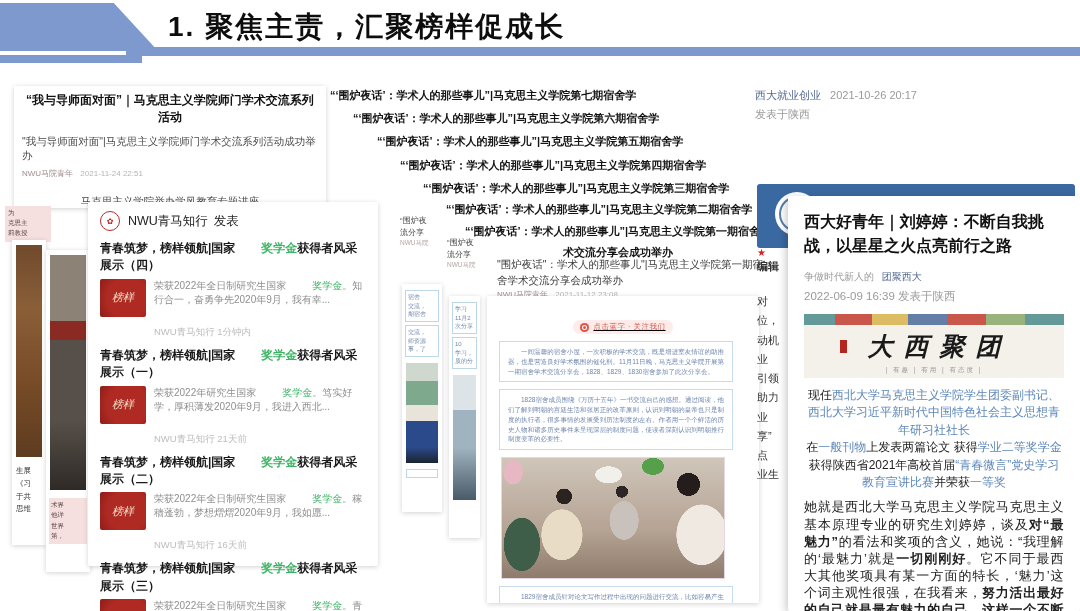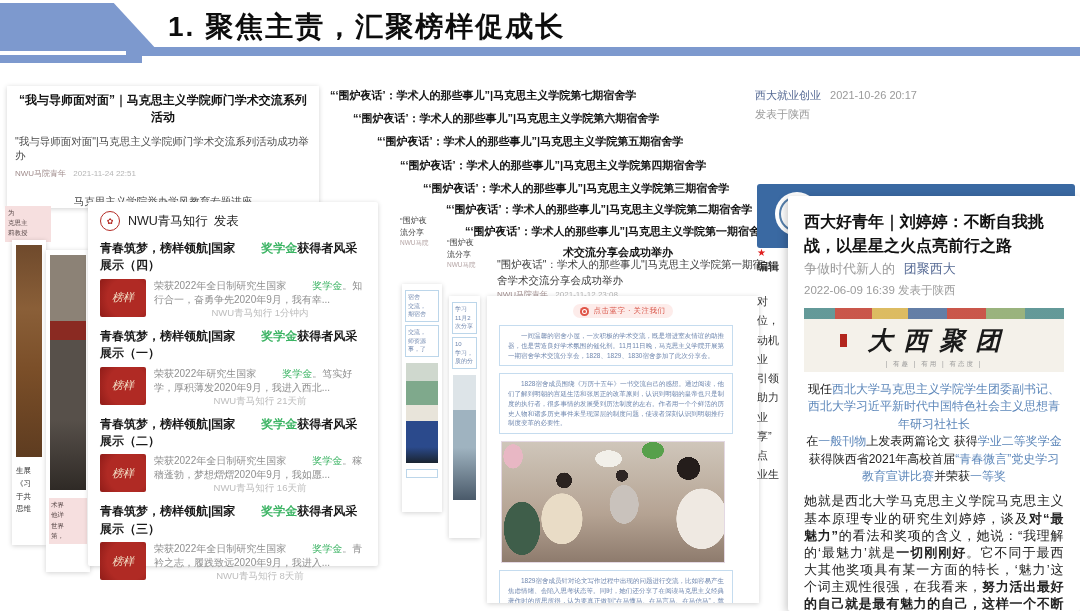--- a/index.html
+++ b/index.html
@@ -11,21 +11,21 @@
   .hdr-shape{position:absolute;left:0;top:3px;width:158px;height:48px;background:#7d99ce;
     clip-path:polygon(0 0,72% 0,100% 100%,0 100%);}
   .hdr-bar{position:absolute;left:126px;top:47px;right:0;height:9px;background:#7d99ce;}
   .hdr-bar2{position:absolute;left:0;top:55px;width:142px;height:8px;background:#7d99ce;}
   .hdr-title{position:absolute;left:168px;top:8px;font-size:28px;font-weight:bold;color:#0d0d0d;letter-spacing:2px;}
   
   .card{position:absolute;background:#fff;box-shadow:0 1px 5px rgba(0,0,0,.18);}
   .pre{white-space:pre-line;}
   .grn{color:#3cb464;margin-left:26px;}
   
-  .cardA{left:7px;top:86px;width:312px;height:122px;padding:6px 8px;box-sizing:border-box;}
+  .cardA{left:14px;top:86px;width:312px;height:122px;padding:6px 8px;box-sizing:border-box;}
   .cardA-t1{font-size:12px;font-weight:bold;color:#111;text-align:center;}
   .cardA-t2{font-size:10.5px;color:#4a4a4a;margin-top:9px;}
   .cardA-meta{font-size:8px;margin-top:5px;}
   .acc{color:#a08c8c;} .dt{color:#b5b5b5;margin-left:5px;}
   .cardA-t3{font-size:10.5px;color:#4a4a4a;text-align:center;margin-top:16px;}
   .cardA-meta2{font-size:8px;text-align:center;margin-top:5px;}
   
   .frag-pink1{position:absolute;left:5px;top:206px;width:40px;height:32px;background:#f6dfdf;
     font-size:6.5px;color:#5a4a4a;padding:2px 3px;line-height:1.5;overflow:hidden;}
   .stripL1{left:12px;top:240px;width:34px;height:305px;padding-top:5px;box-sizing:border-box;}
@@ -44,40 +44,40 @@
   .feedName{font-size:12.5px;color:#222;margin-left:8px;}
   .feedPub{font-size:12.5px;color:#222;margin-left:6px;}
   .fi{padding:5px 12px 3px 12px;}
   .fi-title{font-size:12px;font-weight:bold;color:#1a1a1a;line-height:1.45;}
   .fi-row{display:flex;margin-top:4px;}
   .fi-thumb{width:46px;height:38px;flex:0 0 46px;background:radial-gradient(circle at 60% 50%,#b02a24 0 60%,#8f1c18 100%);
     border-radius:2px;color:#f3e2c8;font-size:11px;font-style:italic;display:flex;align-items:center;justify-content:center;
     font-family:"DejaVu Serif",serif;}
   .fi-right{margin-left:8px;flex:1;min-width:0;}
   .fi-sum{font-size:10px;color:#8f8f8f;line-height:1.4;}
-  .fi-meta{font-size:9.5px;color:#bdbdbd;margin-top:0;text-align:center;}
+  .fi-meta{font-size:9.5px;color:#bdbdbd;margin-top:19px;}
   
   .mh{position:absolute;font-size:11px;font-weight:bold;color:#141414;white-space:nowrap;}
   .mh7{position:absolute;font-size:11px;font-weight:bold;color:#141414;width:312px;text-align:center;line-height:1.9;}
   .mid-sub{position:absolute;left:497px;top:257px;width:272px;font-size:10.5px;color:#3a3a3a;line-height:1.5;}
   .mid-meta{position:absolute;left:497px;top:289px;font-size:8px;}
   .frag-mid{position:absolute;font-size:8px;color:#444;line-height:1.45;}
   .frag-mid .gy{color:#b5a5a5;font-size:6.5px;}
   
   .stripM1{left:402px;top:284px;width:40px;height:228px;padding-top:3px;box-sizing:border-box;}
   .stripM2{left:449px;top:296px;width:31px;height:242px;padding-top:3px;box-sizing:border-box;}
   .mbox{border:1px solid #bcd6ea;font-size:6px;color:#6e86ae;line-height:1.45;padding:2px 2px;margin:3px 3px;overflow:hidden;}
   .photo-m1{width:32px;height:100px;margin:6px auto 0;
     background:linear-gradient(180deg,#cfd8ce 0 18%,#7fa98c 18% 42%,#e8e4da 42% 58%,#2b4a8c 58% 84%,#1a2430 100%);}
   .mboxsm{border:1px solid #bcd6ea;height:7px;margin:6px 4px 0;}
   .photo-m2{width:23px;height:125px;margin:6px auto 0;
     background:linear-gradient(180deg,#dde4e8 0 28%,#9fb3c0 28% 58%,#4a5a6a 100%);}
   
   .bodyCard{left:487px;top:296px;width:272px;height:307px;overflow:hidden;}
-  .badge{display:flex;justify-content:center;align-items:center;margin-top:8px;}
+  .badge{display:flex;justify-content:center;align-items:center;margin-top:24px;text-decoration:underline;}
   .badge-pill{display:inline-flex;align-items:center;background:#fdecea;border-radius:8px;padding:2px 7px;}
   .badge-ico{width:9px;height:9px;border-radius:50%;background:#e05447;display:inline-block;margin-right:4px;
     box-shadow:inset 0 0 0 2px #e05447, inset 0 0 0 3px #fff;}
   .badge-txt{font-size:7.5px;color:#d9564a;letter-spacing:.5px;}
   .bbox{border:1px solid #c5dcef;margin:7px 26px 0 12px;padding:5px 8px;font-size:6.5px;color:#6e86ae;
     line-height:1.5;text-align:justify;text-indent:2em;}
   .photo-main{width:222px;height:120px;margin:7px 30px 0 14px;border:1px solid #e3d8e3;background-color:#b9a595;
     background-image:
       radial-gradient(ellipse 22px 14px at 48% 14%,#f2f0ea 0 60%,transparent 61%),
       radial-gradient(ellipse 16px 20px at 5% 12%,#e8b7c4 0 60%,transparent 61%),
@@ -100,21 +100,21 @@
   .logoCircle{position:absolute;left:18px;top:8px;width:44px;height:44px;border-radius:50%;background:#fff;
     display:flex;align-items:center;justify-content:center;}
   .logoRing{width:32px;height:32px;border-radius:50%;border:2px solid #5580ad;display:flex;align-items:center;
     justify-content:center;color:#3a69a2;font-size:7px;}
   .frag-star{position:absolute;left:757px;top:247px;color:#e02020;font-size:10px;}
   .frag-edit{position:absolute;left:757px;top:259px;width:30px;overflow:hidden;font-size:11px;font-weight:bold;color:#333;white-space:nowrap;}
   .frag-rightcol{position:absolute;left:757px;top:292px;width:30px;font-size:11px;color:#333;line-height:1.75;overflow:hidden;}
   .cardR2{left:788px;top:196px;width:292px;height:415px;padding:14px 16px;box-sizing:border-box;
     box-shadow:-2px 2px 8px rgba(0,0,0,.22);overflow:hidden;border-radius:2px;}
   .r2-title{font-size:16px;font-weight:bold;color:#111;line-height:1.5;width:242px;}
-  .r2-meta{font-size:13px;margin-top:2px;}
+  .r2-meta{font-size:10px;margin-top:12px;}
   .r2-date{font-size:11.5px;color:#9a9a9a;margin-top:5px;}
   .r2-banner{margin-top:10px;height:64px;background:#f4f1ea;position:relative;text-align:center;overflow:hidden;}
   .r2-deco{position:absolute;left:0;top:0;right:0;height:11px;opacity:.85;
     background:linear-gradient(90deg,#4a8a8a 0 12%,#c23b2e 12% 26%,#d8b24a 26% 40%,#4a6a9a 40% 55%,#c23b2e 55% 70%,#8aa86a 70% 85%,#4a8a8a 85%);}
   .r2-seal{position:absolute;left:36px;top:26px;width:7px;height:13px;background:#b3261e;}
   .r2-bt{font-family:"DejaVu Serif",serif;font-weight:bold;font-size:25px;color:#1a1a1a;letter-spacing:11px;
     padding-top:16px;text-indent:11px;font-style:italic;}
   .r2-bs{font-size:6.5px;color:#9a9a9a;letter-spacing:2px;margin-top:3px;}
   .r2-lines{margin-top:9px;text-align:center;font-size:12px;line-height:1.45;color:#222;}
   .blu{color:#5d87ba;}

